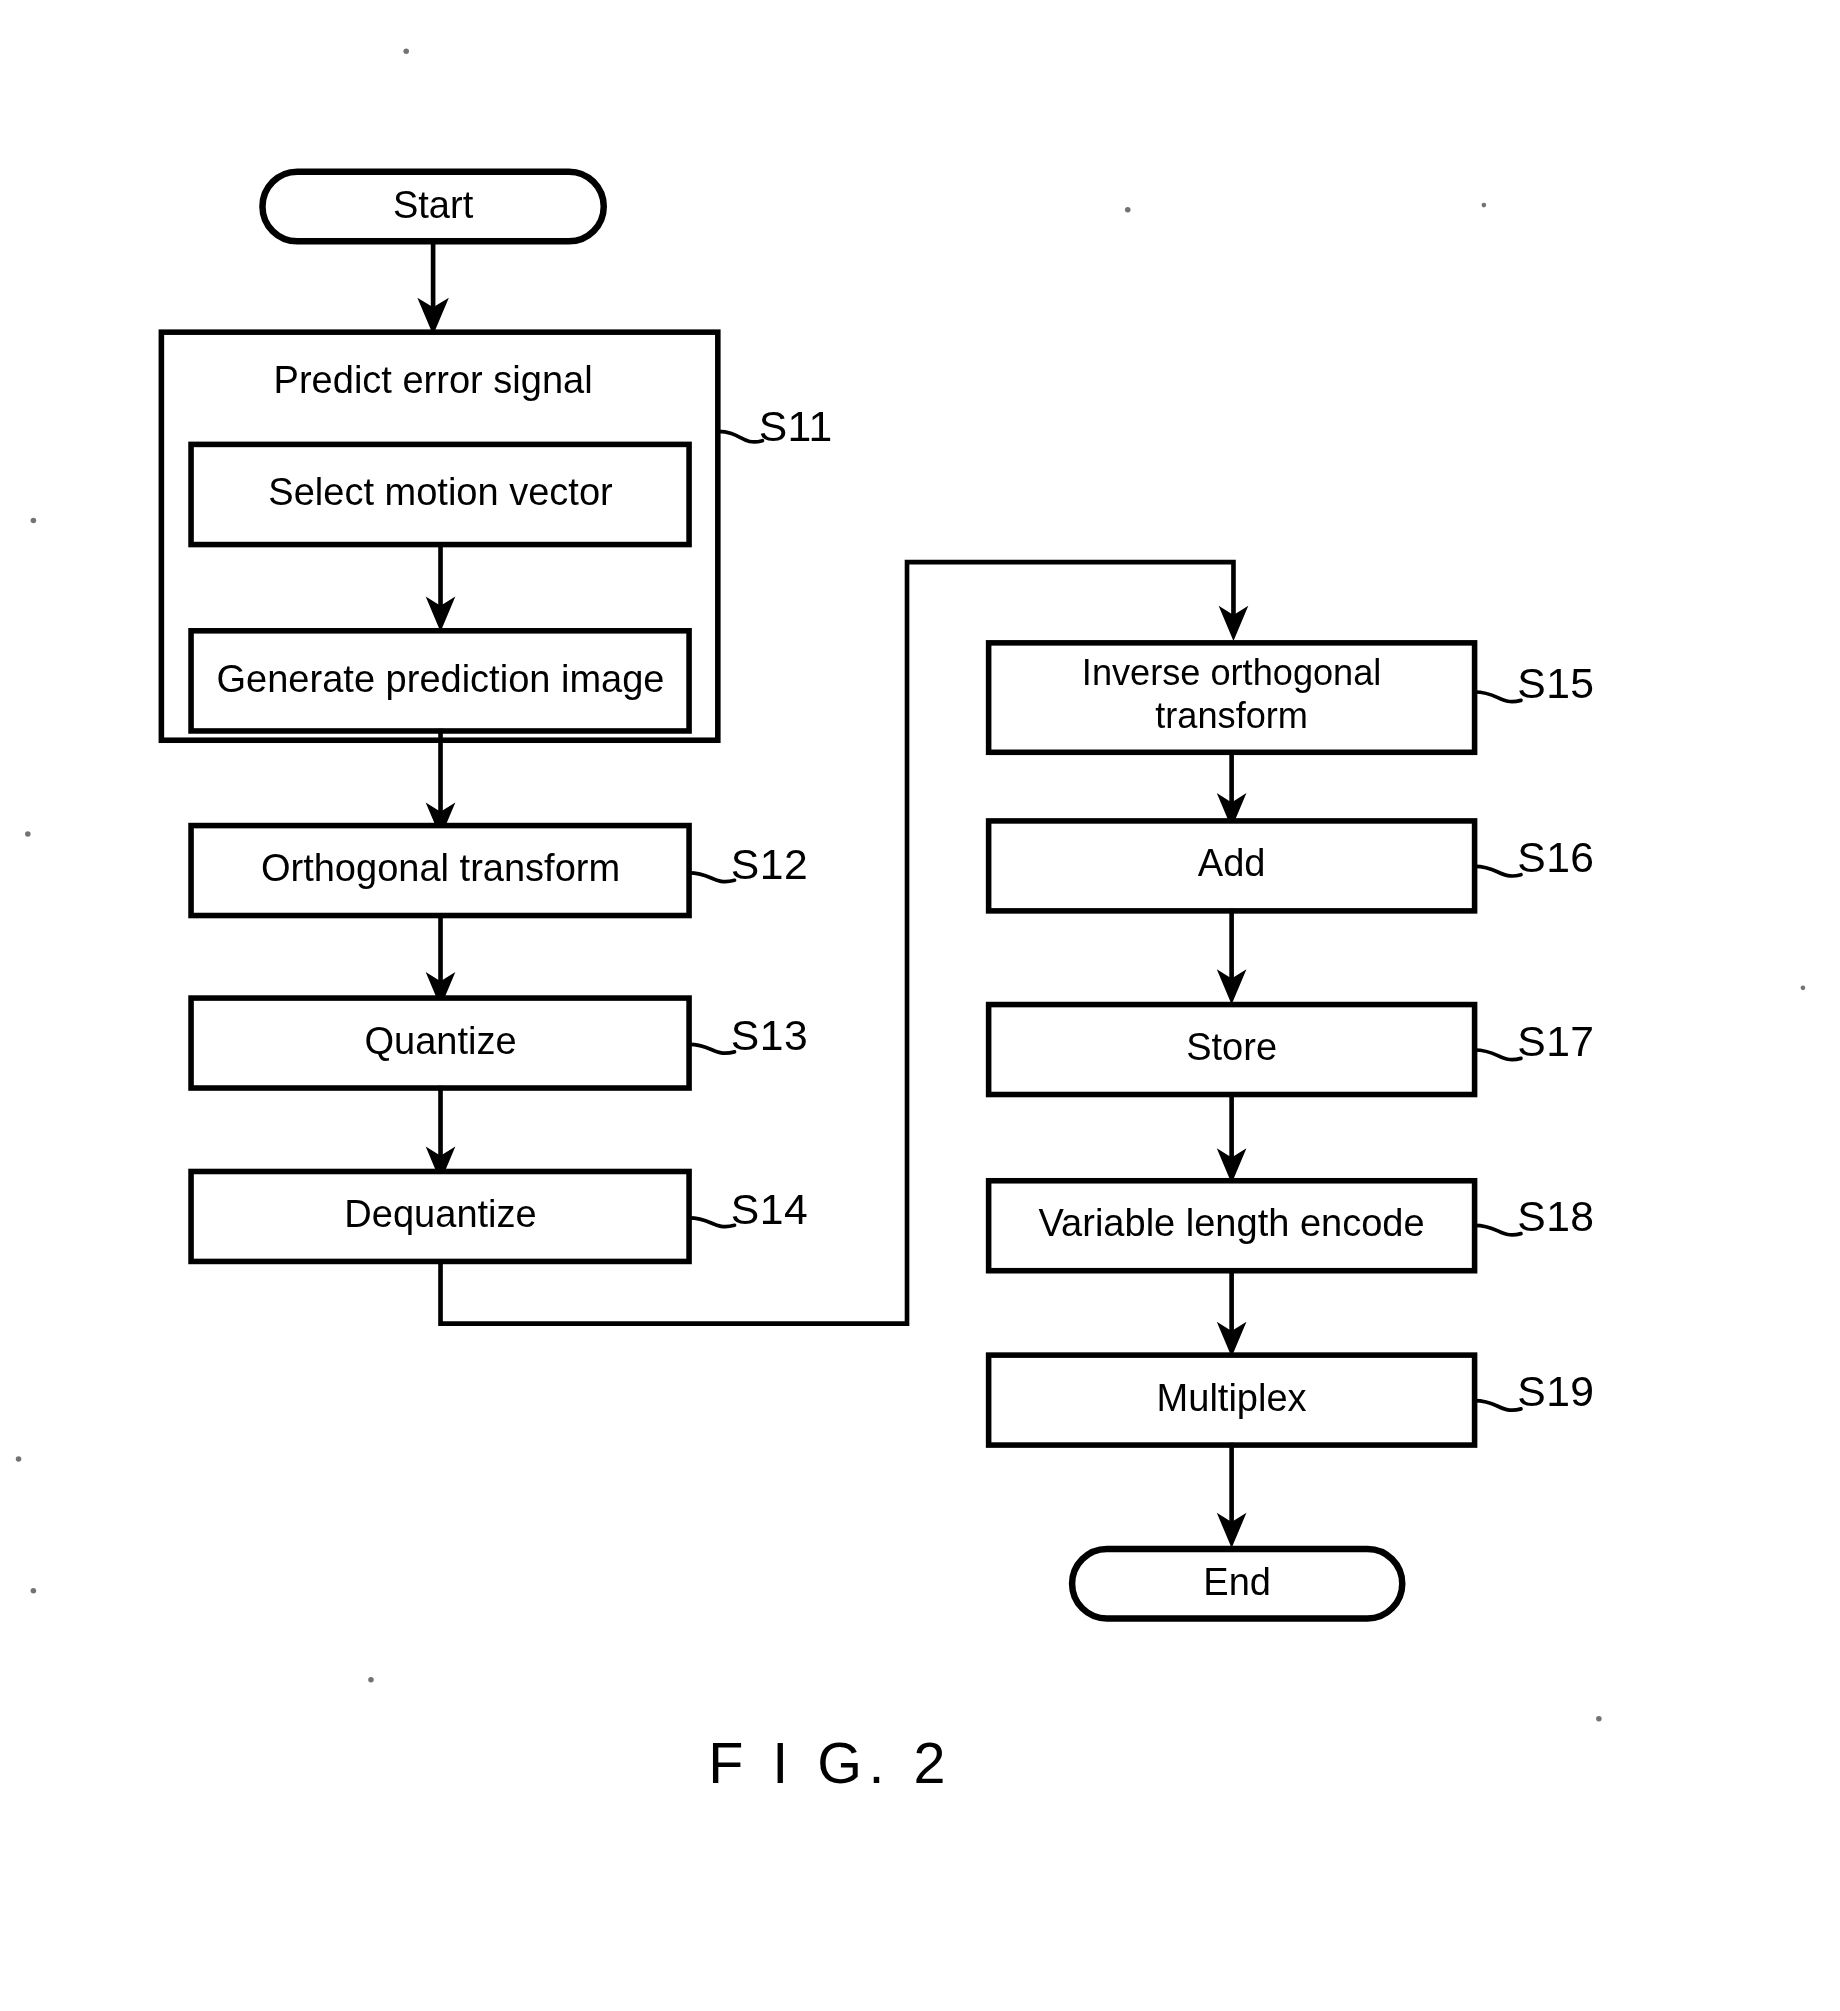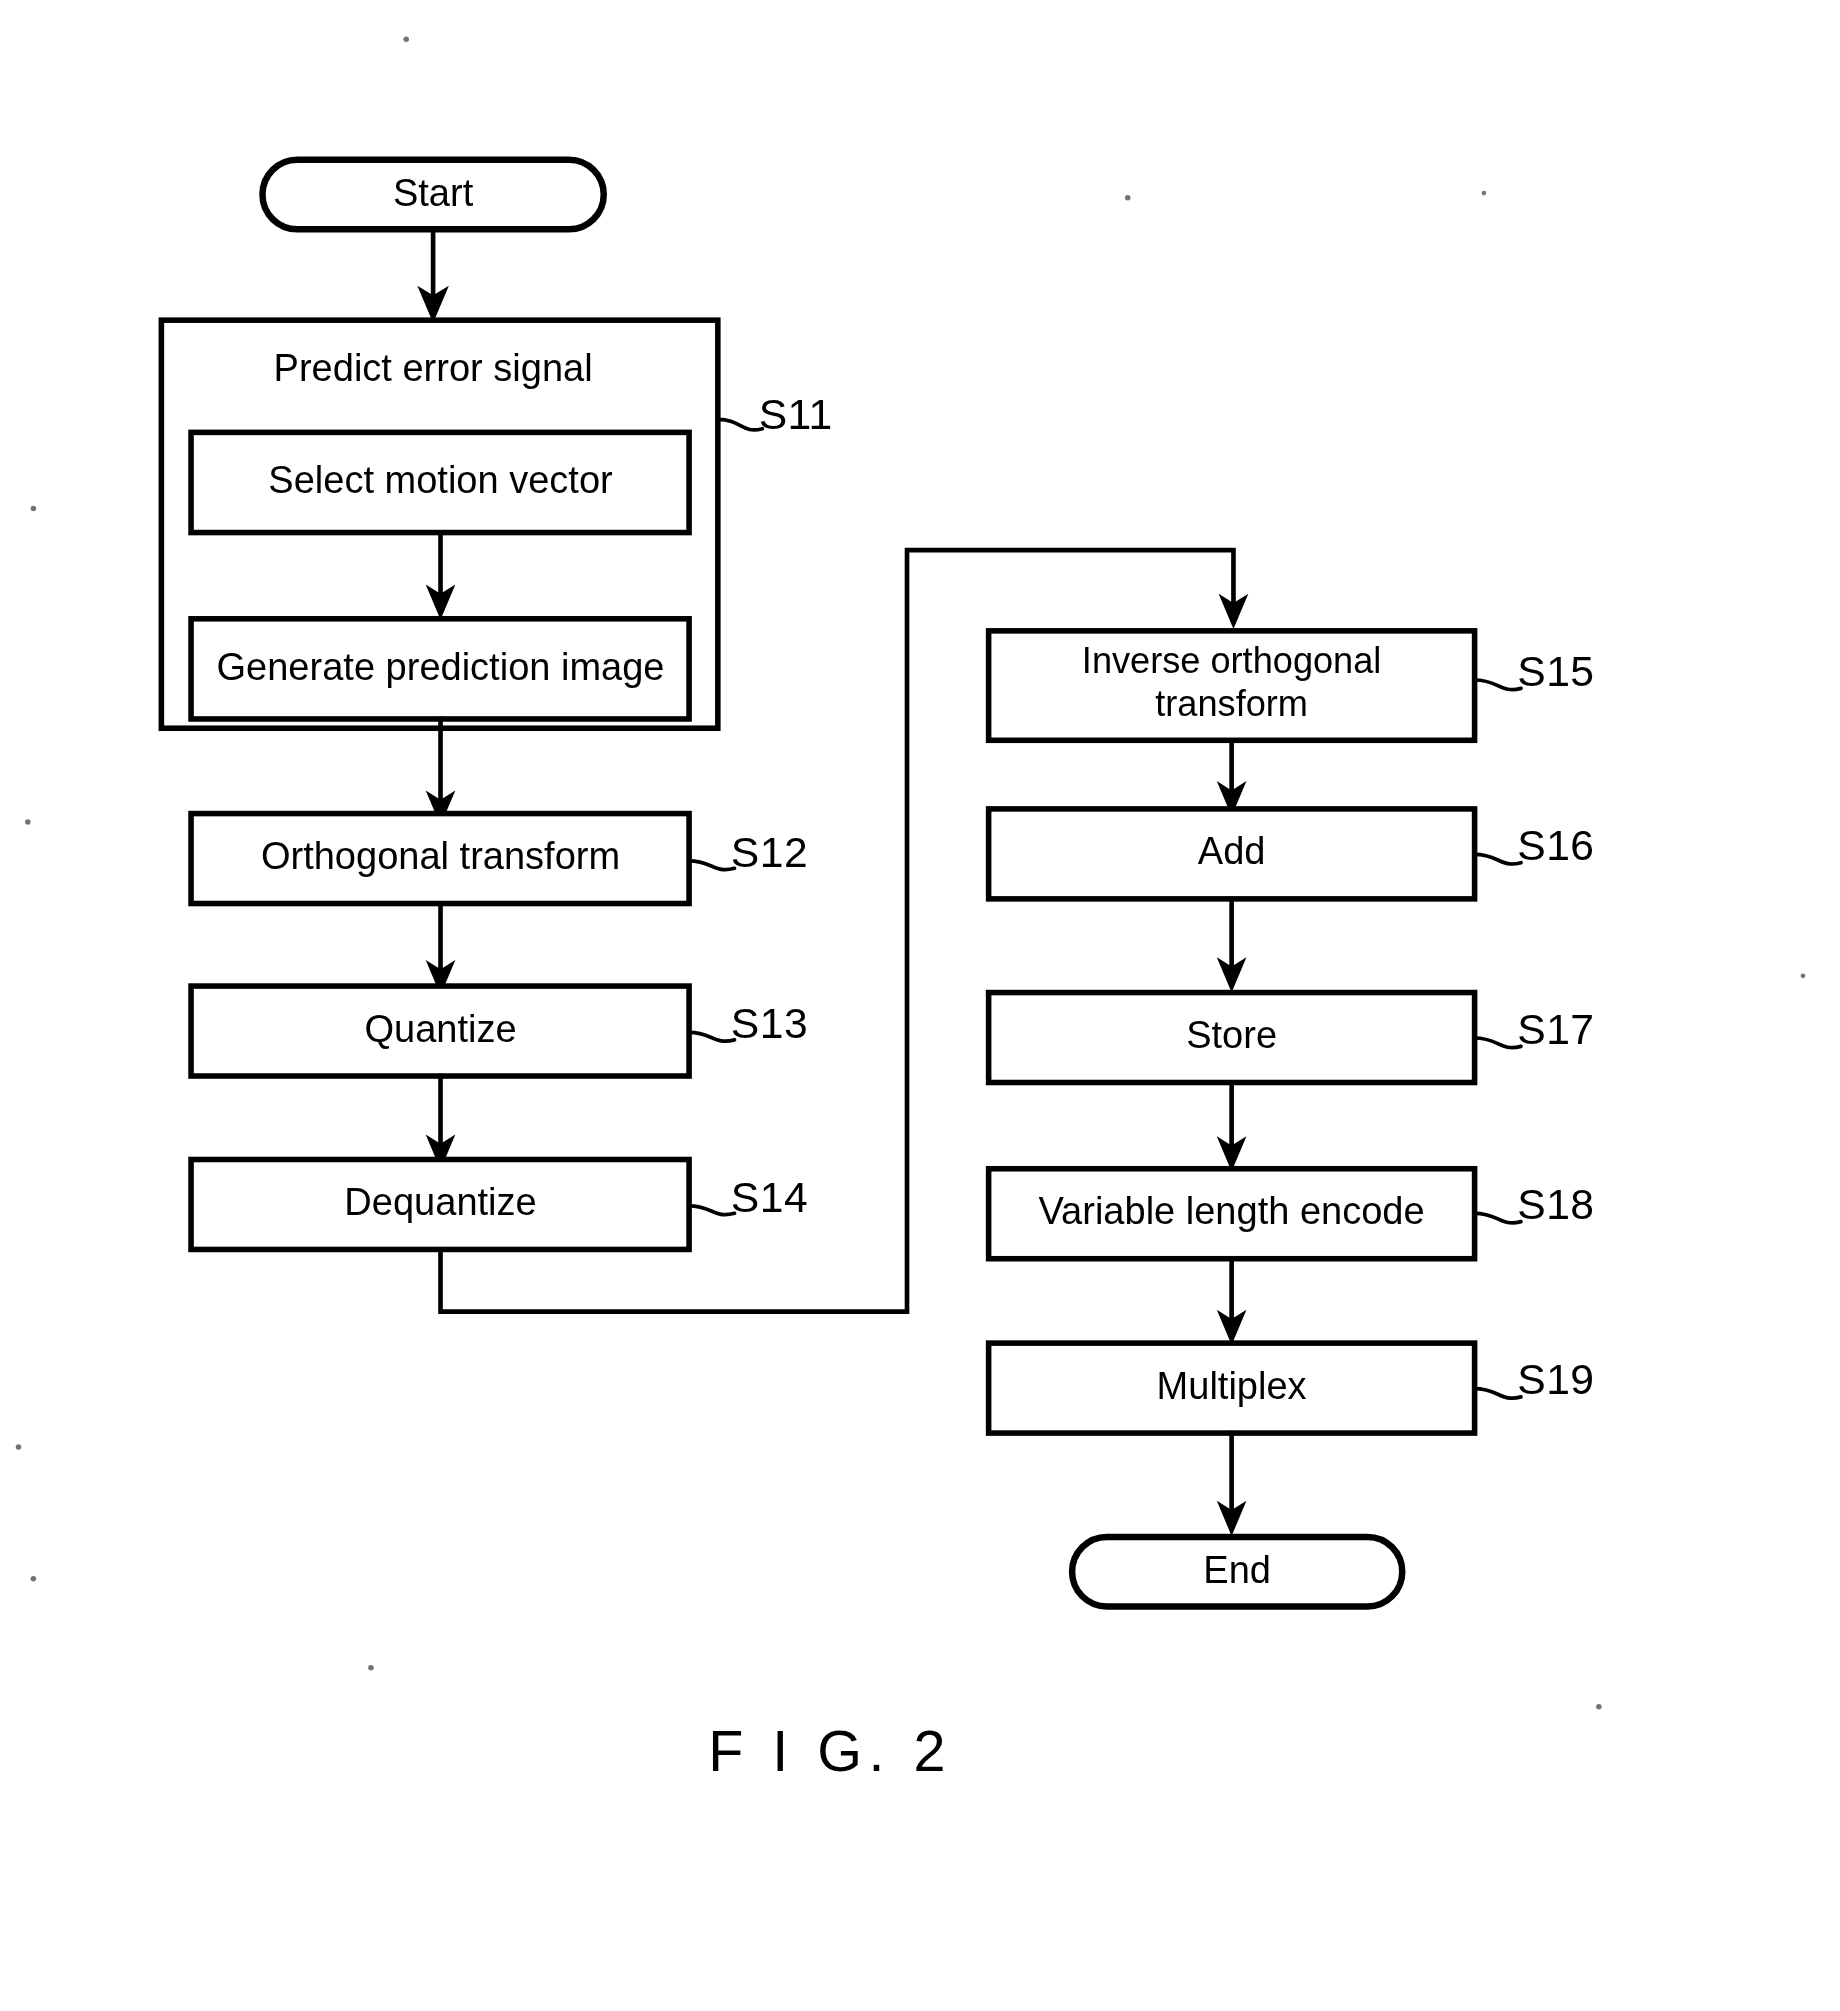--- a/index.html
+++ b/index.html
@@ -10,21 +10,21 @@
   body {
     width: 1840px;
     height: 2012px;
     position: relative;
     font-family: "Liberation Sans", sans-serif;
     overflow: hidden;
   }
   #figure-root {
     position: absolute;
     left: 0;
-    top: 0;
+    top: 12px;
     width: 1840px;
     height: 1880px;
   }
   svg.flow {
     display: block;
     width: 1840px;
     height: 2012px;
   }
   .shape-rect {
     fill: #ffffff;

